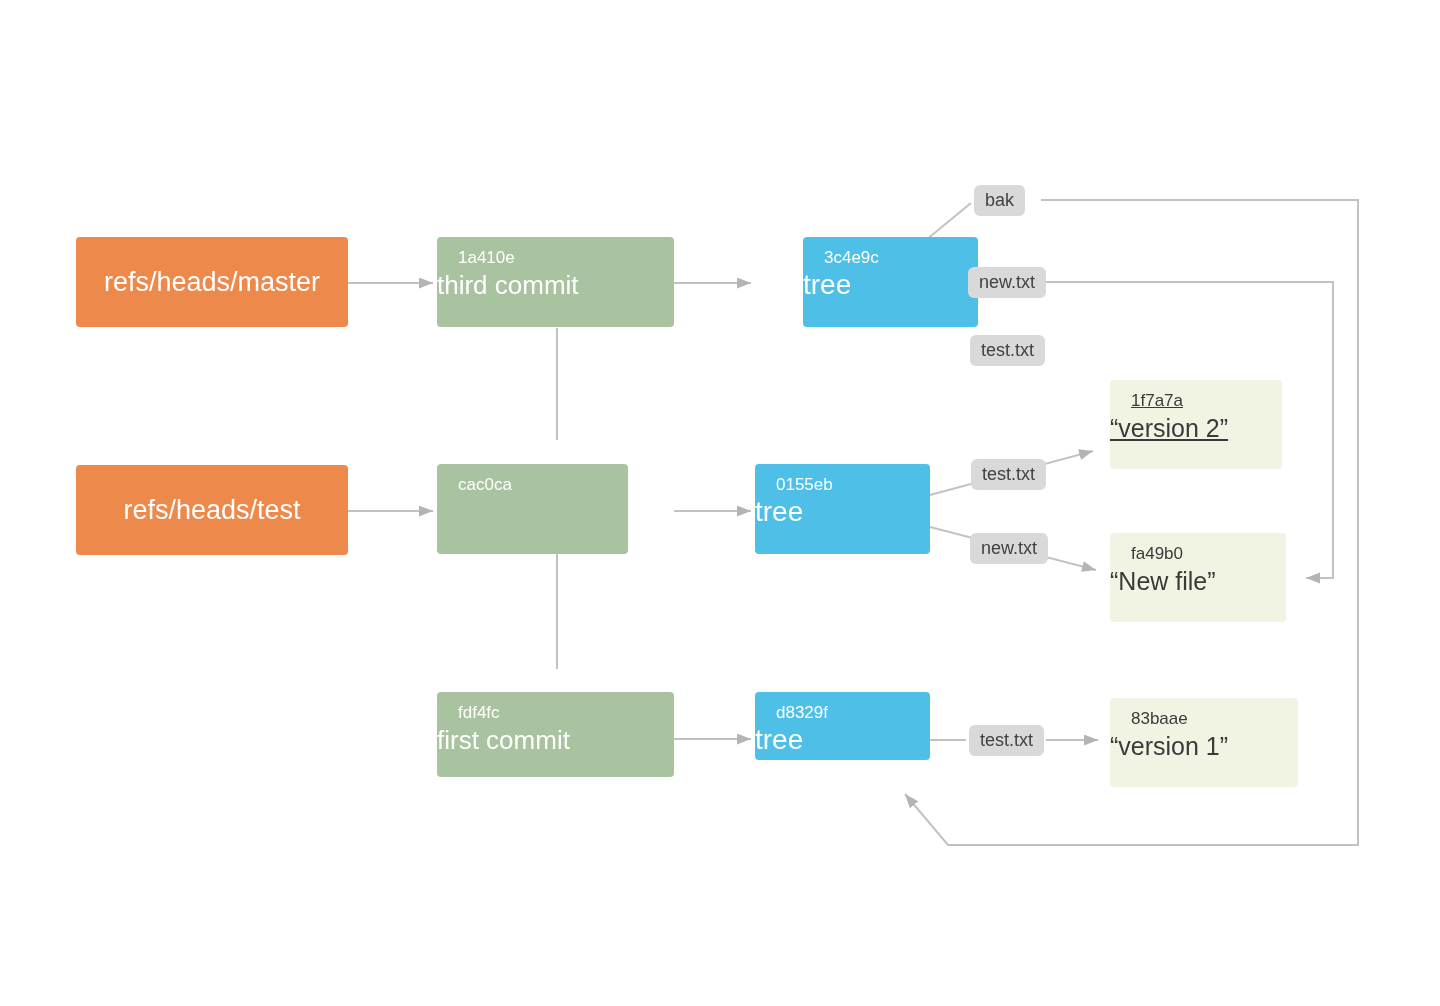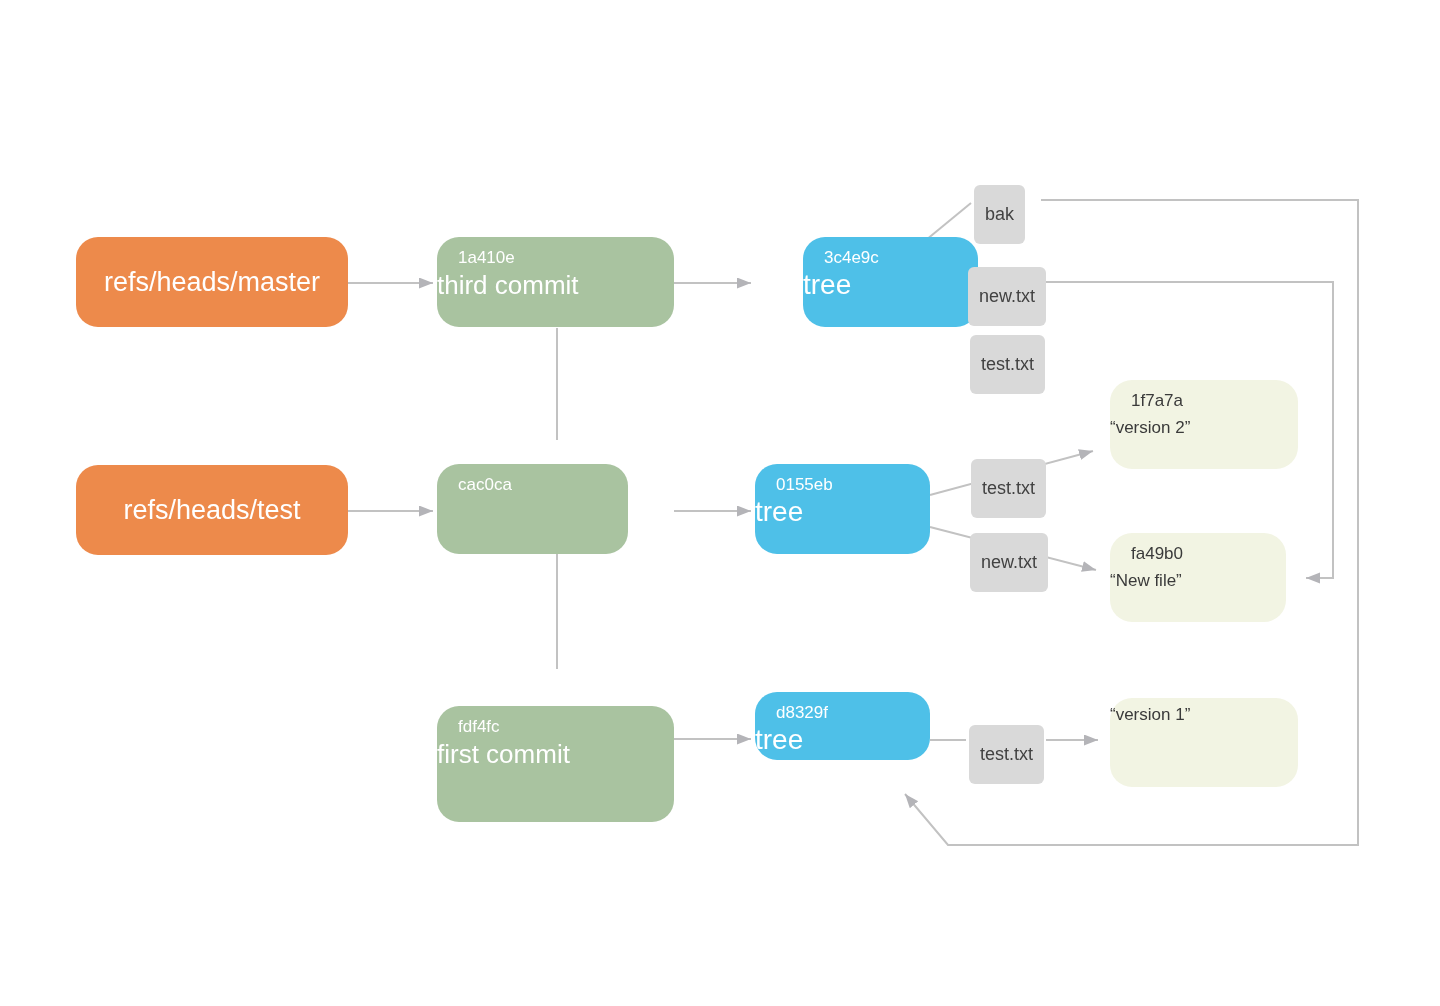--- a/index.html
+++ b/index.html
@@ -9,21 +9,21 @@
     background:#ffffff;
     font-family:"Liberation Sans", sans-serif;
     overflow:hidden;
   }
   svg.edges{position:absolute;left:0;top:0;z-index:1;}
   .edge{stroke:var(--line,#c2c2c2);stroke-width:2;fill:none;}
   .arrowhead{fill:var(--arrow,#b4b4b8);}
 
   .node{
     position:absolute;z-index:2;
-    border-radius:22px;
+    border-radius:4px;
     color:var(--node-text,#ffffff);
     box-sizing:border-box;
   }
   .node .hash{
     font-size:17px;line-height:20px;
     padding:11px 0 0 21px;text-align:left;
   }
   .node .title{
     text-align:left;font-size:26px;line-height:30px;margin-top:2px;
     white-space:nowrap;
@@ -34,28 +34,28 @@
     font-size:27px;
   }
   .commit{background:var(--commit-bg,#a9c3a0);}
   .tree{background:var(--tree-bg,#4ec0e8);}
   .tree .title{font-size:28px;}
   .blob{
     background:var(--blob-bg,#f2f4e3);
     color:var(--blob-text,#3a3a3a);
   }
   .blob .hash{color:var(--blob-text,#3a3a3a);}
-  .blob .title{font-size:17px;}
+  .blob .title{font-size:25px;}
 
   .fileLabel{
     position:absolute;z-index:3;
     background:var(--label-bg,#d9d9d9);
     color:var(--label-text,#424242);
     font-size:18px;line-height:23px;
-    padding:18px 11px;border-radius:6px;
+    padding:4px 11px;border-radius:6px;
     white-space:nowrap;
   }
 </style>
 </head>
 <body>
 
 <div class="stage">
 
   <svg class="edges" width="1440" height="1006" viewBox="0 0 1440 1006">
     <defs>
@@ -93,47 +93,48 @@
     <span>refs/heads/master</span>
   </div>
 
   <div class="node commit" style="left:437px;top:237px;width:237px;height:90px;">
     <div class="hash">1a410e</div>
     <div class="title">third commit</div>
   </div>
   <div class="node commit" style="left:437px;top:464px;width:191px;height:90px;">
     <div class="hash">cac0ca</div>
   </div>
-  <div class="node commit" style="left:437px;top:692px;width:237px;height:116px;margin-top:14px;">
+  <div class="node commit" style="left:437px;top:692px;width:237px;height:85px;">
     <div class="hash">fdf4fc</div>
     <div class="title">first commit</div>
   </div>
 
   <div class="node tree" style="left:755px;top:237px;width:175px;height:90px;margin-left:48px;">
     <div class="hash">3c4e9c</div>
     <div class="title">tree</div>
   </div>
   <div class="node tree" style="left:755px;top:464px;width:175px;height:90px;">
     <div class="hash">0155eb</div>
     <div class="title">tree</div>
   </div>
   <div class="node tree" style="left:755px;top:692px;width:175px;height:68px;">
     <div class="hash">d8329f</div>
     <div class="title">tree</div>
   </div>
 
-  <div class="node blob" style="left:1110px;top:380px;width:188px;height:89px;">
+  <div class="node blob" style="left:1110px;top:380px;width:172px;height:89px;text-decoration:underline;">
     <div class="hash">1f7a7a</div>
     <div class="title">“version 2”</div>
   </div>
   <div class="node blob" style="left:1110px;top:533px;width:176px;height:89px;">
     <div class="hash">fa49b0</div>
     <div class="title">“New file”</div>
   </div>
   <div class="node blob" style="left:1110px;top:698px;width:188px;height:89px;">
+    <div class="hash">83baae</div>
     <div class="title">“version 1”</div>
   </div>
 
   <div class="fileLabel" style="left:974px;top:185px;">bak</div>
   <div class="fileLabel" style="left:968px;top:267px;">new.txt</div>
   <div class="fileLabel" style="left:970px;top:335px;">test.txt</div>
   <div class="fileLabel" style="left:971px;top:459px;">test.txt</div>
   <div class="fileLabel" style="left:970px;top:533px;">new.txt</div>
   <div class="fileLabel" style="left:969px;top:725px;">test.txt</div>
 

